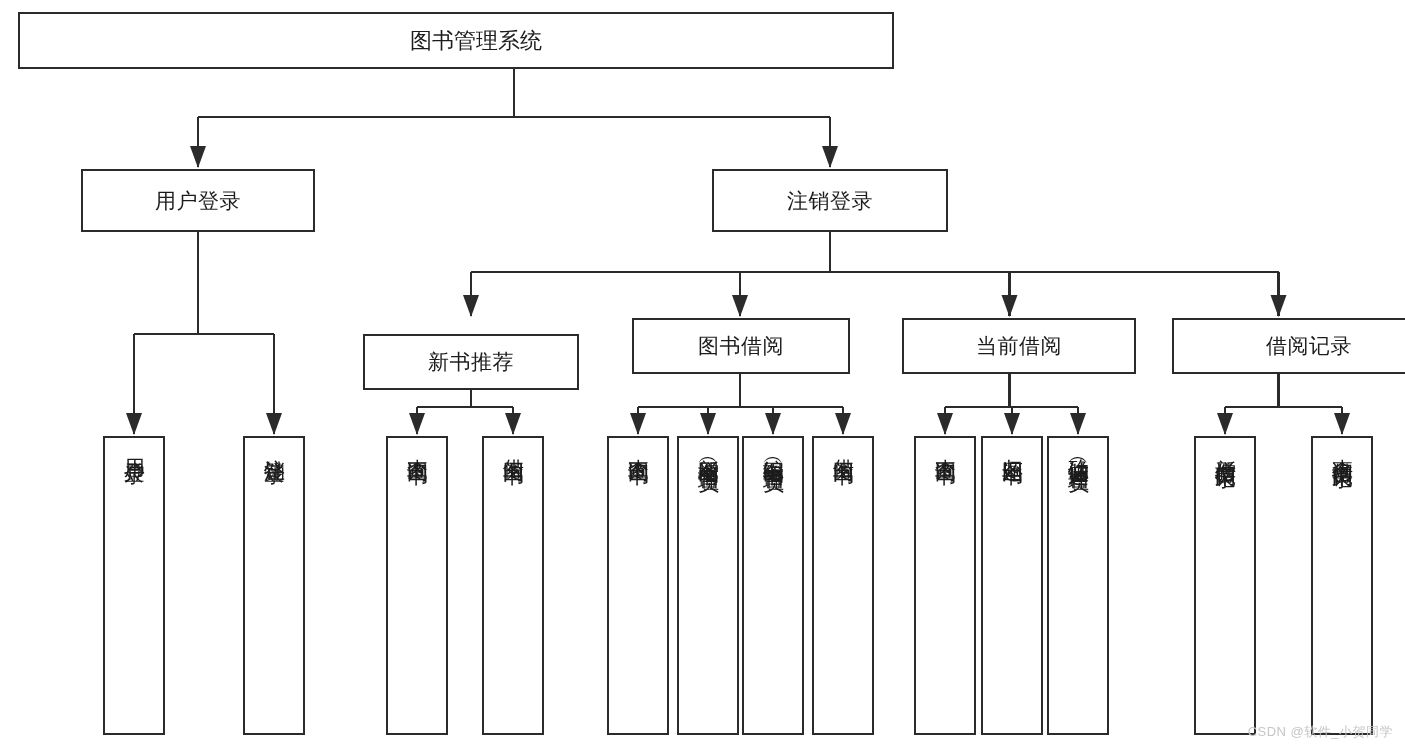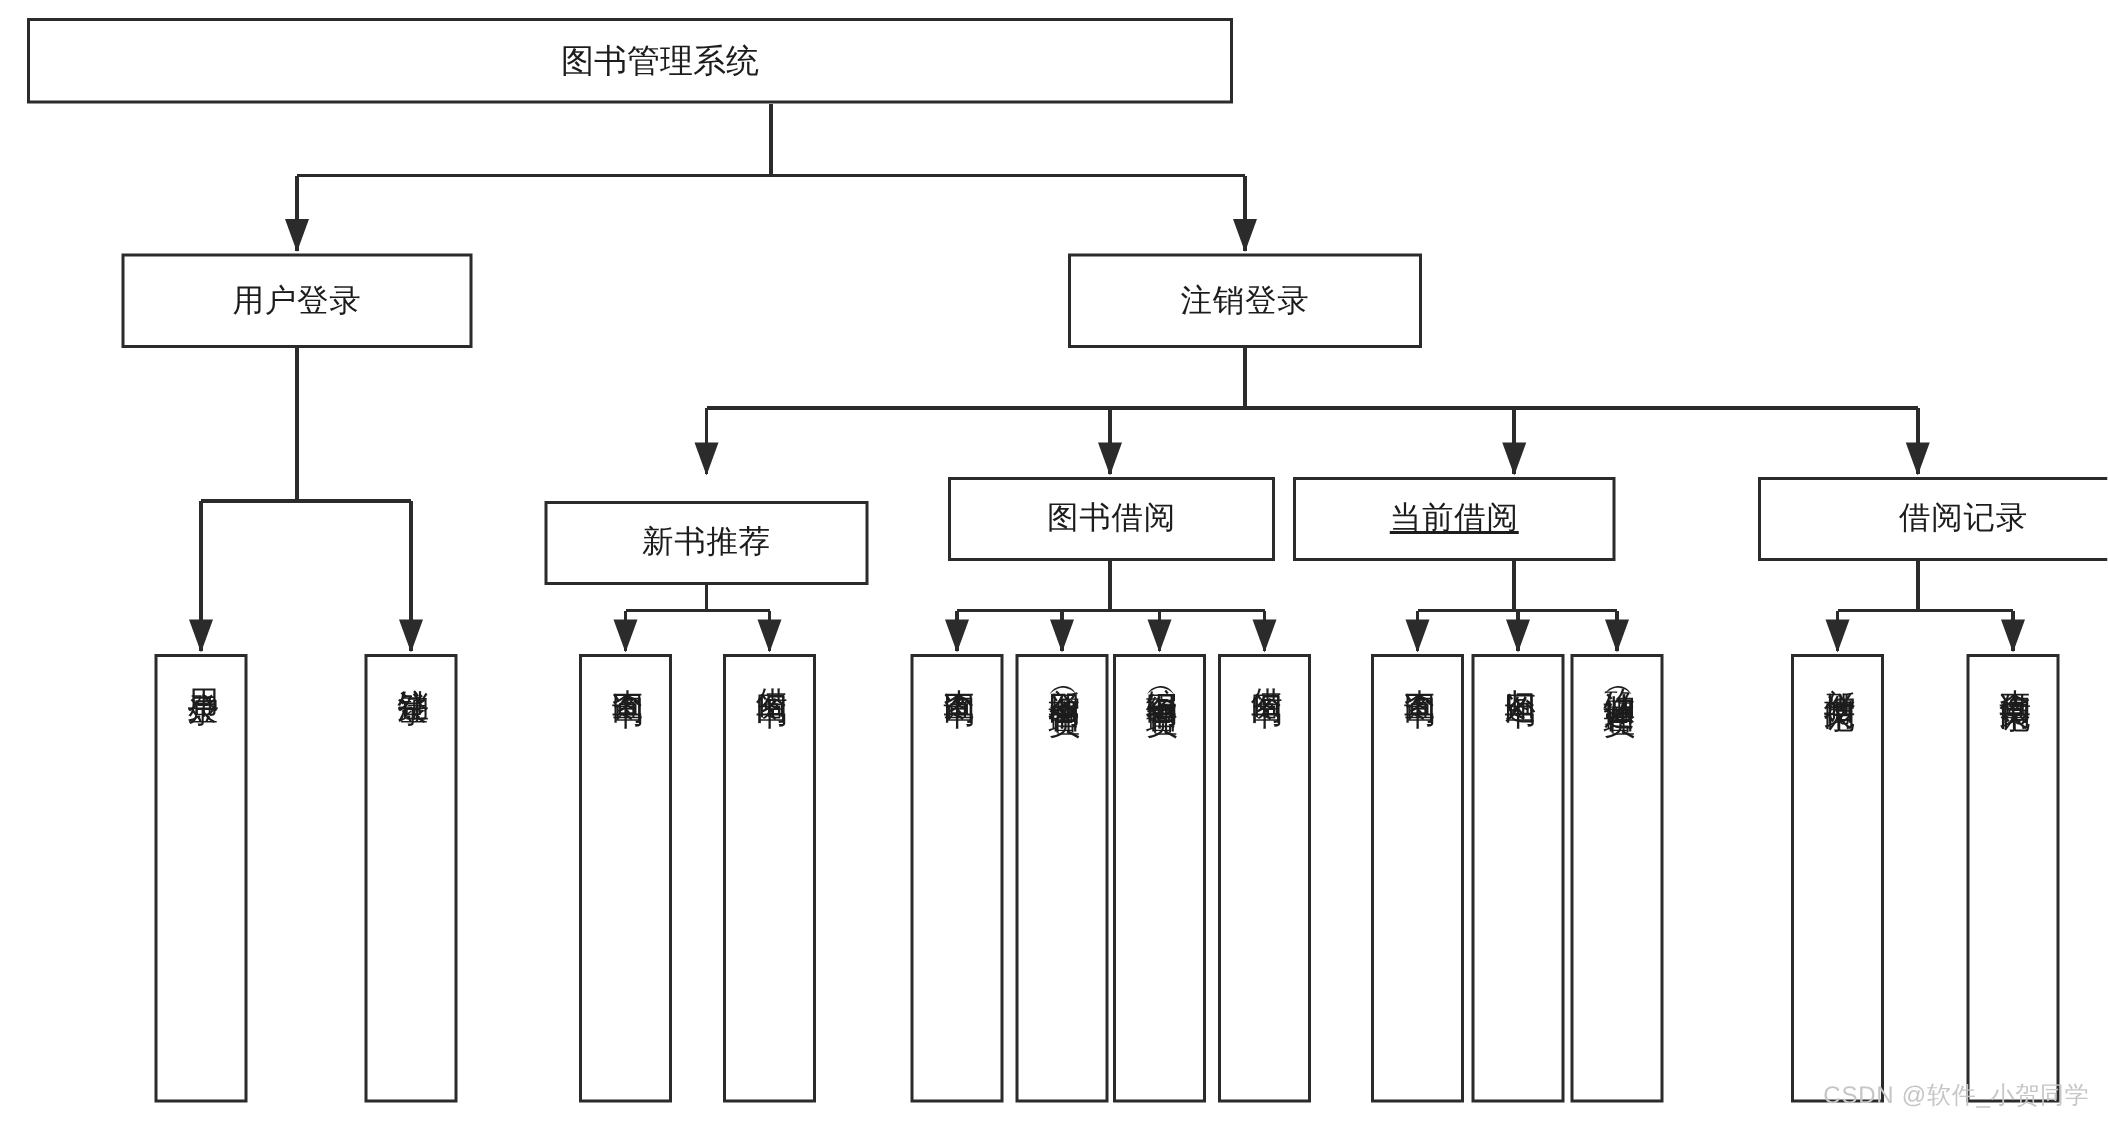--- a/index.html
+++ b/index.html
@@ -54,21 +54,21 @@
     font-size: 21px;
     line-height: 1.28;
     letter-spacing: 2px;
     white-space: nowrap;
     color: #1c1c1c;
   }
   .watermark {
     position: absolute;
     right: 12px;
     bottom: 6px;
-    font-size: 16px;
+    font-size: 13px;
     color: #c6c6c6;
     white-space: nowrap;
     z-index: 3;
     letter-spacing: 0.5px;
     margin-top: 40px;
   }
 </style>
 </head>
 <body>
 
@@ -122,38 +122,38 @@
       <line x1="1078" y1="407" x2="1078" y2="434" stroke="#2b2b2b" stroke-width="2.4" shape-rendering="crispEdges"></line>
       <polygon points="1070,413 1086,413 1078,435" fill="#2b2b2b"></polygon>
       <line x1="1278.5" y1="374" x2="1278.5" y2="407" stroke="#2b2b2b" stroke-width="2.4" shape-rendering="crispEdges"></line>
       <line x1="1225" y1="407" x2="1342" y2="407" stroke="#2b2b2b" stroke-width="2.4" shape-rendering="crispEdges"></line>
       <line x1="1225" y1="407" x2="1225" y2="434" stroke="#2b2b2b" stroke-width="2.4" shape-rendering="crispEdges"></line>
       <polygon points="1217,413 1233,413 1225,435" fill="#2b2b2b"></polygon>
       <line x1="1342" y1="407" x2="1342" y2="434" stroke="#2b2b2b" stroke-width="2.4" shape-rendering="crispEdges"></line>
       <polygon points="1334,413 1350,413 1342,435" fill="#2b2b2b"></polygon>
     </svg>
 
-  <div class="node root" id="n-root" style="left: 18px; top: 12px; width: 804px; height: 57px; padding-left: 40px;">
+  <div class="node root" id="n-root" style="left: 18px; top: 12px; width: 876px; height: 57px; padding-left: 40px;">
     <span>图书管理系统</span>
   </div>
 
   <div class="node h" id="n-l2-0" style="left: 81px; top: 169px; width: 234px; height: 63px;">
     <span>用户登录</span>
   </div>
   <div class="node h" id="n-l2-1" style="left: 712px; top: 169px; width: 236px; height: 63px;">
     <span>注销登录</span>
   </div>
 
   <div class="node h" id="n-l3-0" style="left: 363px; top: 334px; width: 216px; height: 56px;">
     <span>新书推荐</span>
   </div>
   <div class="node h" id="n-l3-1" style="left: 632px; top: 318px; width: 218px; height: 56px;">
     <span>图书借阅</span>
   </div>
-  <div class="node h" id="n-l3-2" style="left: 862px; top: 318px; width: 215px; height: 56px; text-decoration: underline;">
+  <div class="node h" id="n-l3-2" style="left: 902px; top: 318px; width: 234px; height: 56px;">
     <span>当前借阅</span>
   </div>
   <div class="node h" id="n-l3-3" style="left: 1172px; top: 318px; width: 246px; height: 56px; padding-left: 28px;">
     <span>借阅记录</span>
   </div>
 
   <div class="node v" id="n-lf-0" style="left: 103px; top: 436px; width: 62px; height: 299px;">
     <span class="vtext">用户登录</span>
   </div>
   <div class="node v" id="n-lf-1" style="left: 243px; top: 436px; width: 62px; height: 299px;">

